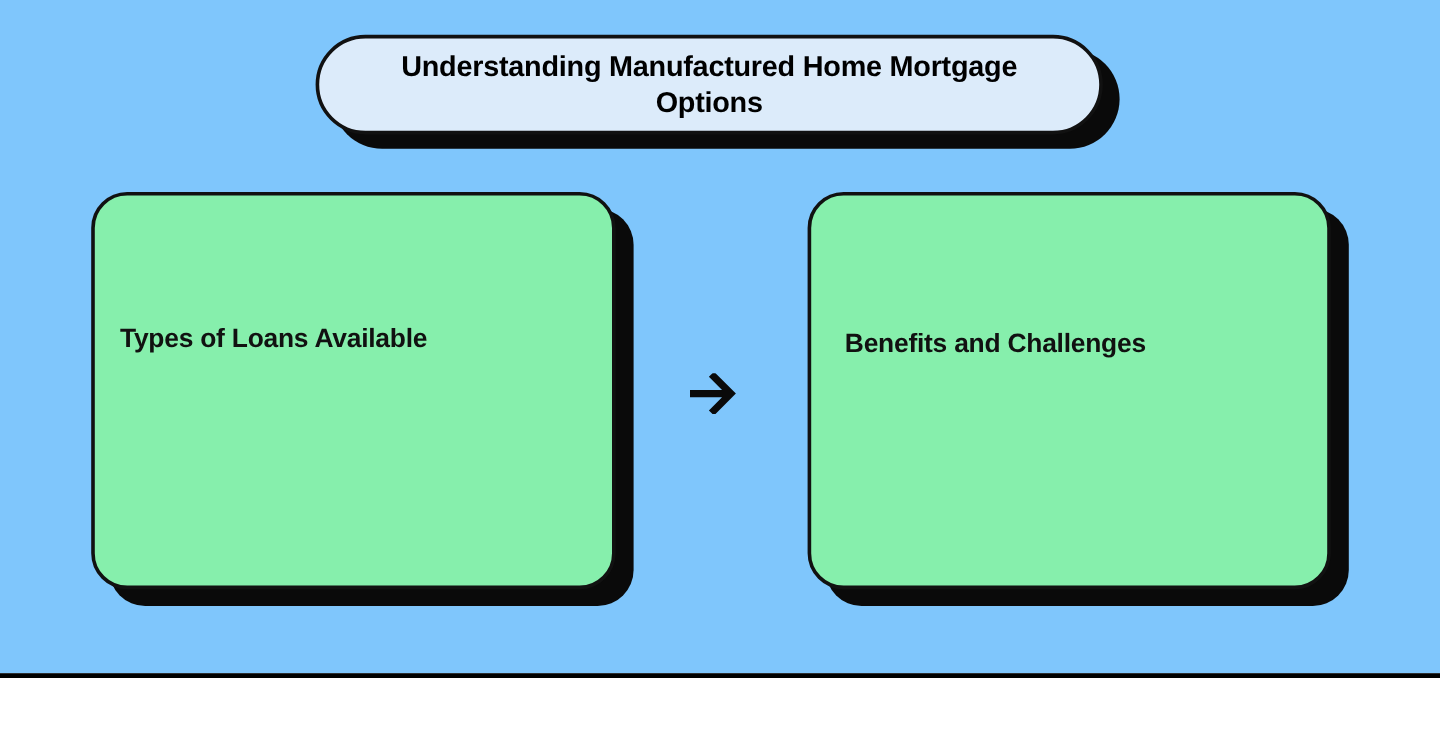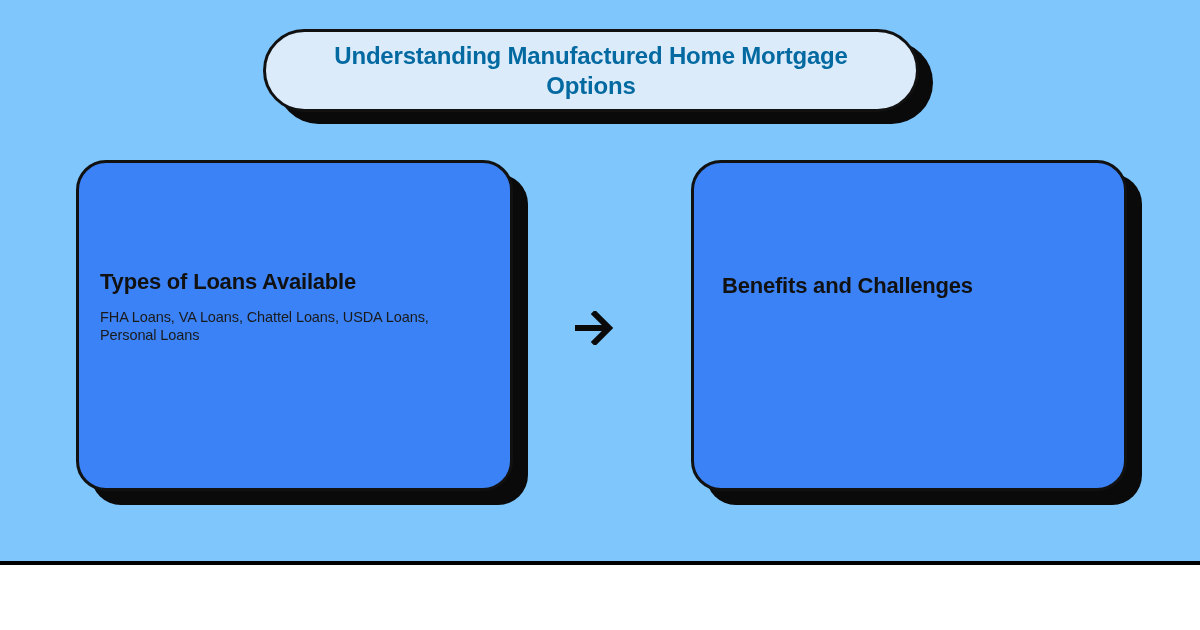--- a/index.html
+++ b/index.html
@@ -56,43 +56,43 @@
     box-sizing: border-box;
     box-shadow: 14px 12px 0 0 #0a0a0a;
     display: flex;
     align-items: center;
     justify-content: center;
     padding: 0 26px;
   }
   .title-pill-text {
     font-size: 24px;
     font-weight: bold;
-    color: #0369a1;
+    color: #000000;
     text-align: center;
     line-height: 1.25;
     letter-spacing: -0.2px;
   }
 
   
   .card {
     position: absolute;
-    background: #3b82f6;
+    background: #86efac;
     border: 3px solid #111111;
     border-radius: 30px;
     box-sizing: border-box;
     box-shadow: 15px 14px 0 0 #0a0a0a;
   }
   .card-left {
     left: 76px;
     top: 160px;
     width: 437px;
     height: 331px;
   }
   .card-right {
-    left: 691px;
+    left: 673px;
     top: 160px;
     width: 436px;
     height: 331px;
     padding-left: 36px;
   }
   .card-body {
     position: absolute;
     left: 0;
     right: 0;
   }
@@ -143,21 +143,20 @@
 
   <div class="canvas"></div>
 
   <div class="title-pill">
     <div class="title-pill-text">Understanding Manufactured Home Mortgage Options</div>
   </div>
 
   <div class="card card-left">
     <div class="card-body">
       <h2 class="card-heading">Types of Loans Available</h2>
-      <p class="card-text">FHA Loans, VA Loans, Chattel Loans, USDA Loans, Personal Loans</p>
     </div>
   </div>
 
   <div class="arrow-connector">
     <svg width="44" height="34" viewBox="0 0 44 34" aria-hidden="true">
       <path d="M2 17 L32 17 M20 3 L34 17 L20 31" fill="none" stroke="#0a0a0a" stroke-width="6" stroke-linecap="square" stroke-linejoin="miter"></path>
     </svg>
   </div>
 
   <div class="card card-right">

